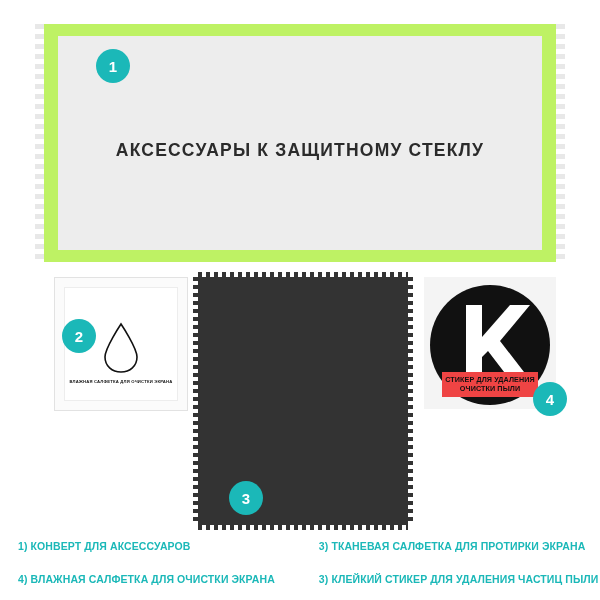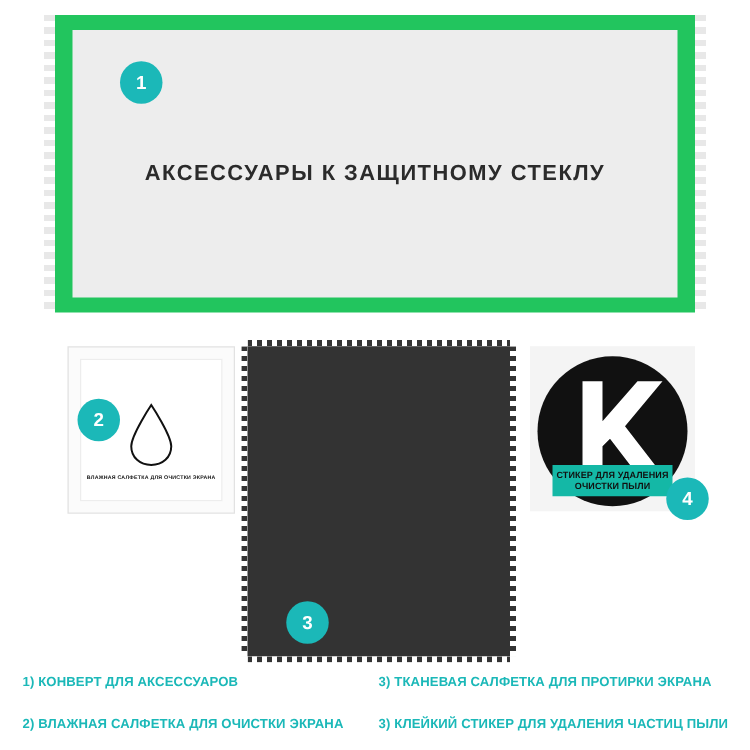--- a/index.html
+++ b/index.html
@@ -16,24 +16,24 @@
   #stage {
     position: relative;
     width: 600px;
     height: 600px;
   }
 
   
   .envelope {
     position: absolute;
     left: 44px;
-    top: 12px;
+    top: 24px;
     width: 512px;
     height: 238px;
-    background: #22c55e;
+    background: #bef264;
     
   }
   .envelope .inner-panel {
     position: absolute;
     left: 14px;
     top: 12px;
     right: 14px;
     bottom: 12px;
     background: #ededed;
   }
@@ -187,21 +187,21 @@
     top: 4px;
     width: 128px;
     height: 128px;
     margin-left: -64px;
   }
   .sticker-label {
     position: absolute;
     left: 18px;
     right: 18px;
     bottom: 12px;
-    background: #14b8a6;
+    background: #ef4444;
     text-align: center;
     padding: 3px 2px 4px 2px;
     box-sizing: border-box;
   }
   .sticker-label div {
     font-size: 7.2px;
     font-weight: bold;
     color: #111111;
     line-height: 1.25;
     letter-spacing: 0.1px;
@@ -214,21 +214,21 @@
     top: 540px;
     width: 564px;
     display: flex;
     justify-content: space-between;
   }
   .legend-col {
     display: flex;
     flex-direction: column;
     gap: 21px;
   }
-  .legend-col.right { margin-left: 28px; }
+  .legend-col.right { margin-left: 44px; }
   .legend-item {
     font-size: 10.5px;
     font-weight: bold;
     color: #1bb8b8;
     letter-spacing: 0.1px;
     white-space: nowrap;
   }
 </style>
 </head>
 <body>
@@ -269,21 +269,21 @@
     <div class="sticker-label">
       <div>СТИКЕР ДЛЯ УДАЛЕНИЯ</div>
       <div>ОЧИСТКИ ПЫЛИ</div>
     </div>
   </div>
   <div class="badge badge-4">4</div>
 
   <div class="legend">
     <div class="legend-col left">
       <div class="legend-item">1) КОНВЕРТ ДЛЯ АКСЕССУАРОВ</div>
-      <div class="legend-item">2) ВЛАЖНАЯ САЛФЕТКА ДЛЯ ОЧИСТКИ ЭКРАНА</div>
+      <div class="legend-item">4) ВЛАЖНАЯ САЛФЕТКА ДЛЯ ОЧИСТКИ ЭКРАНА</div>
     </div>
     <div class="legend-col right">
       <div class="legend-item">3) ТКАНЕВАЯ САЛФЕТКА ДЛЯ ПРОТИРКИ ЭКРАНА</div>
       <div class="legend-item">3) КЛЕЙКИЙ СТИКЕР ДЛЯ УДАЛЕНИЯ ЧАСТИЦ ПЫЛИ</div>
     </div>
   </div>
 
 </div>
 
 </body></html>

